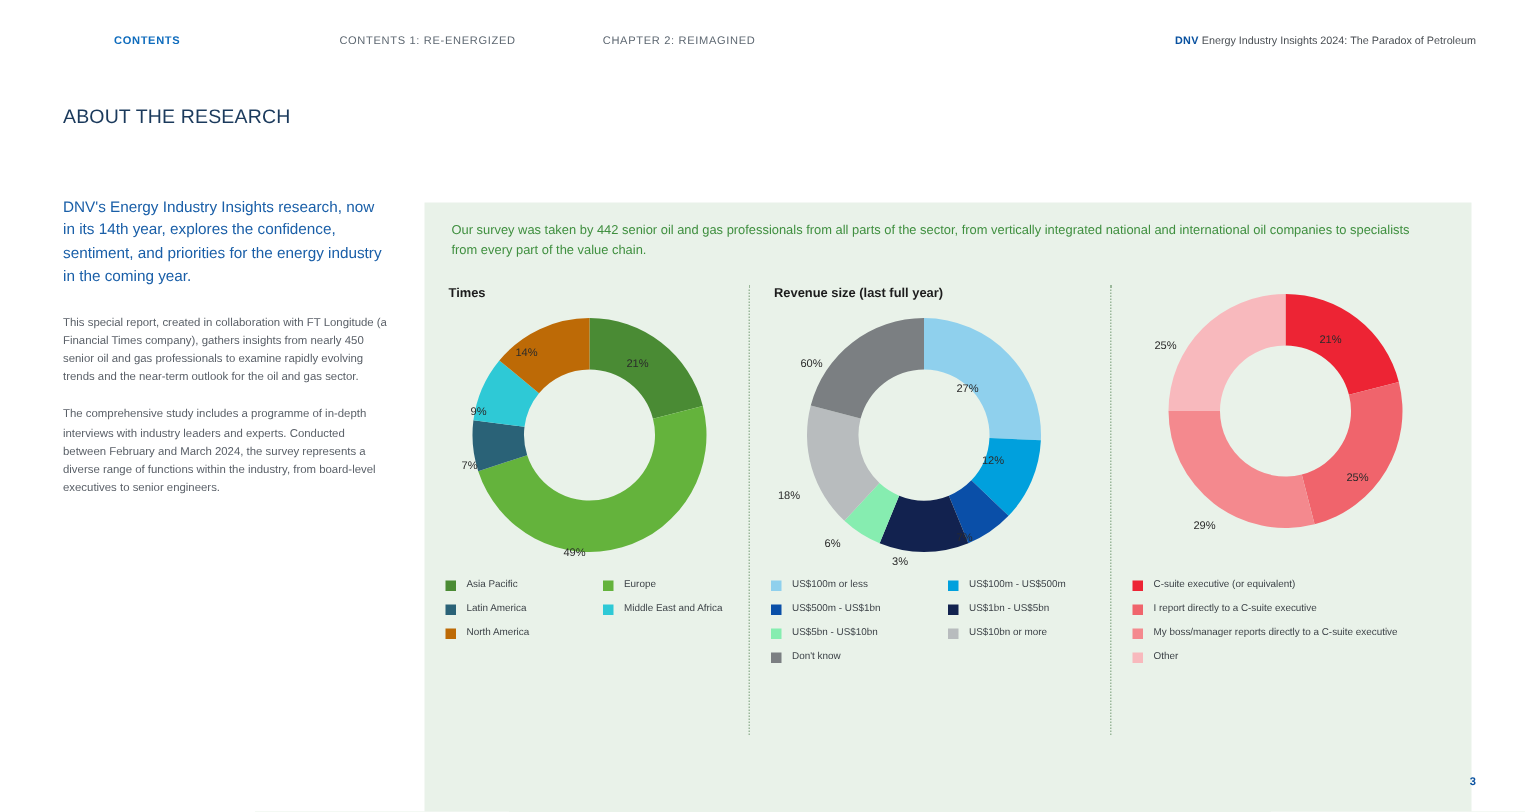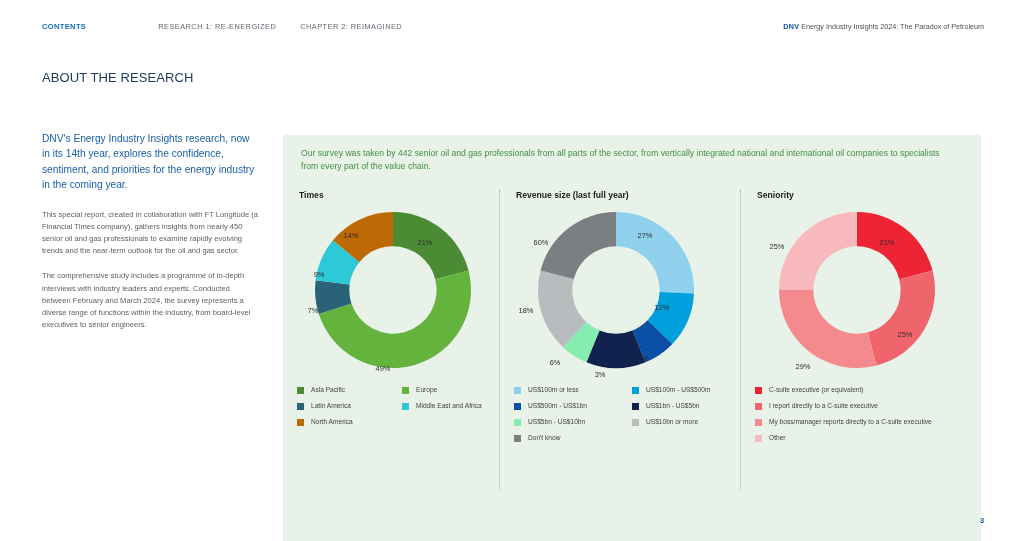--- a/index.html
+++ b/index.html
@@ -5,21 +5,21 @@
   html,body{margin:0;padding:0;}
   body{
     width:1024px;height:541px;background:#ffffff;
     font-family:"Liberation Sans","DejaVu Sans",sans-serif;
     color:#333;overflow:hidden;position:relative;
   }
   .page{position:relative;width:1024px;height:541px;}
 
   
   .topnav{position:absolute;left:42px;top:22px;display:flex;align-items:center;gap:0;}
-  .nav-item{font-size:7.4px;letter-spacing:.45px;color:#5c6670;white-space:nowrap;}
+  .nav-item{font-size:7.4px;letter-spacing:.45px;color:#5c6670;white-space:nowrap;margin-left:34px;}
   .nav-item.active{color:#0f6cbd;font-weight:bold;}
   .nav-gap1{width:72px;} .nav-gap2{width:24px;}
 
   .topright{position:absolute;right:40px;top:22px;font-size:7.2px;color:#4a4f54;white-space:nowrap;}
   .topright .dnv{color:#0a52a0;font-weight:bold;letter-spacing:.2px;}
 
   
   .page-title{
     position:absolute;left:42px;top:70px;
     font-size:13px;color:#1b3a5c;letter-spacing:.1px;font-weight:400;
@@ -84,21 +84,21 @@
   }
 </style>
 </head>
 <body>
 
 <div class="page">
 
   <div class="topnav">
     <span class="nav-item active">CONTENTS</span>
     <span class="nav-gap1"></span>
-    <span class="nav-item">RESEARCH 1: RE-ENERGIZED</span>
+    <span class="nav-item">CONTENTS 1: RE-ENERGIZED</span>
     <span class="nav-gap2"></span>
     <span class="nav-item">CHAPTER 2: REIMAGINED</span>
   </div>
 
   <div class="topright">
     <span class="dnv">DNV</span>
     <span>Energy Industry Insights 2024: The Paradox of Petroleum</span>
   </div>
 
   <div class="page-title">ABOUT THE RESEARCH</div>
@@ -166,26 +166,26 @@
                 <path d="M78 0 A78 78 0 0 1 155.92145919022255 81.49945676734015 L121.63601714652464 79.95969578971048 A43.68000000000001 43.68000000000001 0 0 0 78 34.31999999999999 Z" fill="#8fd0ed"></path>
                 <path d="M155.92145919022255 81.49945676734015 A78 78 0 0 1 134.37799937853651 131.90288662097544 L109.57167965198046 108.18561650774626 A43.68000000000001 43.68000000000001 0 0 0 121.63601714652464 79.95969578971048 Z" fill="#00a0dd"></path>
                 <path d="M134.37799937853651 131.90288662097544 A78 78 0 0 1 107.5795860869284 150.17373543697175 L94.56456820867992 118.41729184470418 A43.68000000000001 43.68000000000001 0 0 0 109.57167965198046 108.18561650774626 Z" fill="#0a4fa8"></path>
                 <path d="M107.5795860869284 150.17373543697175 A78 78 0 0 1 48.4204139130716 150.17373543697175 L61.43543179132009 118.41729184470418 A43.68000000000001 43.68000000000001 0 0 0 94.56456820867992 118.41729184470418 Z" fill="#12224f"></path>
                 <path d="M48.4204139130716 150.17373543697175 A78 78 0 0 1 24.946526453868273 135.17804600272643 L48.290054814166226 110.01970576152681 A43.68000000000001 43.68000000000001 0 0 0 61.43543179132009 118.41729184470418 Z" fill="#86edb0"></path>
                 <path d="M24.946526453868273 135.17804600272643 A78 78 0 0 1 2.5088896208480094 58.37623242792839 L35.72497818767487 67.01069015963989 A43.68000000000001 43.68000000000001 0 0 0 48.290054814166226 110.01970576152681 Z" fill="#b8bcbe"></path>
                 <path d="M2.5088896208480094 58.37623242792839 A78 78 0 0 1 77.99999999999999 0 L77.99999999999999 34.31999999999999 A43.68000000000001 43.68000000000001 0 0 0 35.72497818767487 67.01069015963989 Z" fill="#7b7f82"></path>
               </svg>
             </div>
           <div id="plabels-1">
-              <div class="plab" style="left: 131px; top: 29px; text-align: right;">27%</div>
+              <div class="plab" style="left: 131px; top: 53px; text-align: right;">27%</div>
               <div class="plab" style="left: 148px; top: 101px;">12%</div>
               <div class="plab" style="left: 129px; top: 152px;">7%</div>
               <div class="plab" style="left: 86px; top: 168px;">3%</div>
               <div class="plab" style="left: 41px; top: 156px;">6%</div>
-              <div class="plab" style="left: 12px; top: 104px;">18%</div>
+              <div class="plab" style="left: 12px; top: 124px;">18%</div>
               <div class="plab" style="left: 27px; top: 36px;">60%</div>
             </div>
         </div>
         <div class="legend two-col" id="legend-revenue">
             <div class="lrow">
               <span class="sw" style="background: rgb(143, 208, 237);"></span>
               <span class="ltxt">US$100m or less</span>
             </div>
             <div class="lrow">
               <span class="sw" style="background: rgb(0, 160, 221);"></span>
@@ -208,21 +208,20 @@
               <span class="ltxt">US$10bn or more</span>
             </div>
             <div class="lrow">
               <span class="sw" style="background: rgb(123, 127, 130);"></span>
               <span class="ltxt">Don't know</span>
             </div>
           </div>
       </div>
 
       <div class="chart-col">
-        <div class="chart-title">Seniority</div>
         <div class="donut-wrap">
           <div class="donut" id="donut-2" style="left:24px;top:6px;">
               <svg width="156" height="156" viewBox="0 0 156 156">
                 <path d="M78 0 A78 78 0 0 1 153.54948656803322 58.60218880114132 L120.30771247809861 67.13722572863914 A43.68000000000001 43.68000000000001 0 0 0 78 34.31999999999999 Z" fill="#ed2434"></path>
                 <path d="M153.54948656803322 58.60218880114132 A78 78 0 0 1 97.39781119885869 153.54948656803322 L88.86277427136086 120.30771247809861 A43.68000000000001 43.68000000000001 0 0 0 120.30771247809861 67.13722572863914 Z" fill="#f0646c"></path>
                 <path d="M97.39781119885869 153.54948656803322 A78 78 0 0 1 0 78.00000000000001 L34.31999999999999 78 A43.68000000000001 43.68000000000001 0 0 0 88.86277427136086 120.30771247809861 Z" fill="#f4898e"></path>
                 <path d="M0 78.00000000000001 A78 78 0 0 1 77.99999999999999 0 L77.99999999999999 34.31999999999999 A43.68000000000001 43.68000000000001 0 0 0 34.31999999999999 78 Z" fill="#f8b9bd"></path>
               </svg>
             </div>
           <div id="plabels-2">

